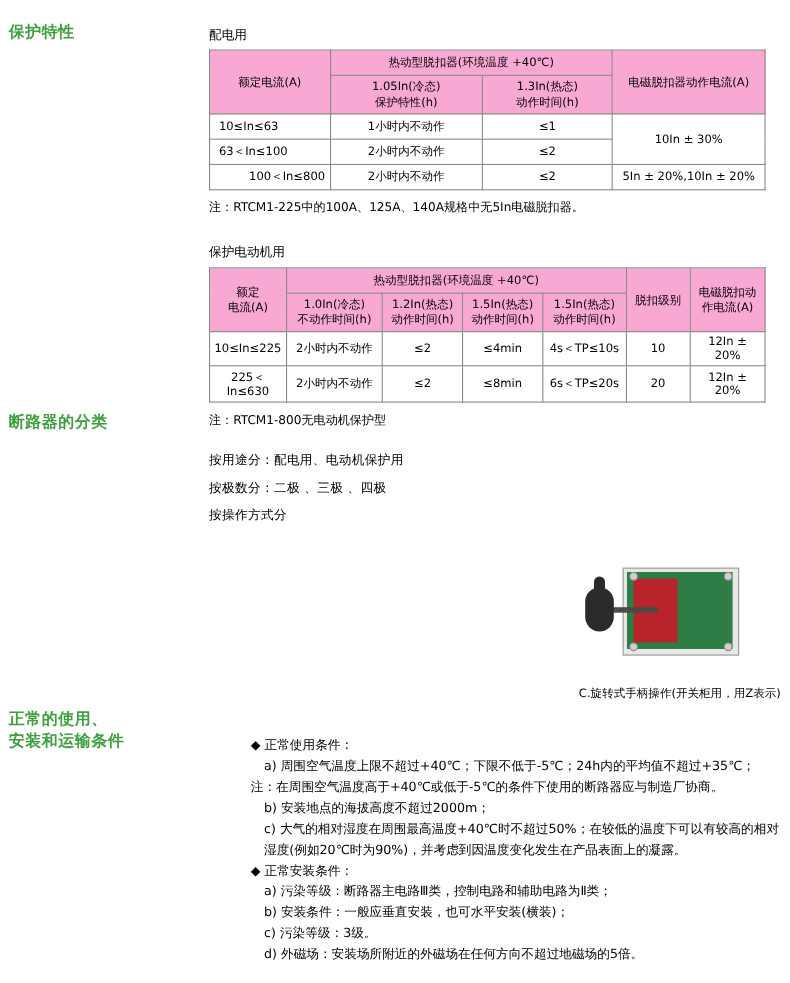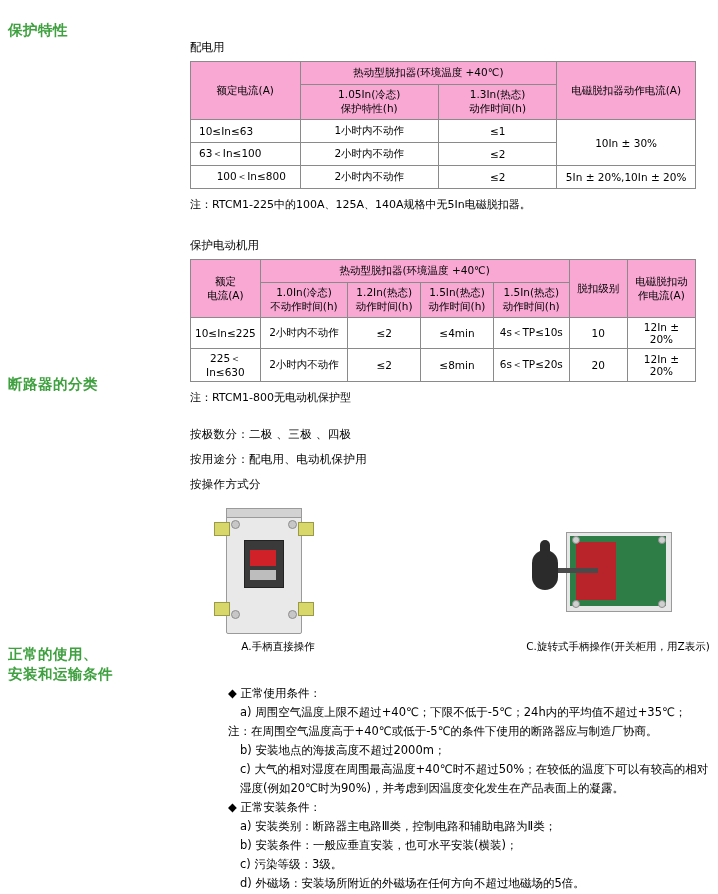--- a/index.html
+++ b/index.html
@@ -32,21 +32,21 @@
     line-height: 20px;
     white-space: pre-line;
   }
   #lbl-protect { top: 20px; }
   #lbl-classify { top: 374px; }
   #lbl-usage { top: 644px; }
 
   .content {
     position: absolute;
     left: 190px;
-    top: 16px;
+    top: 0;
     width: 520px;
   }
 
   .sub-title {
     font-size: 11.5px;
     color: #000;
     margin: 0 0 6px 0;
   }
 
   table.spec {
@@ -198,21 +198,21 @@
           <td>1小时内不动作</td>
           <td>≤1</td>
           <td rowspan="2">10In ± 30%</td>
         </tr>
         <tr>
           <td style="text-align:left; padding-left:8px">63＜In≤100</td>
           <td>2小时内不动作</td>
           <td>≤2</td>
         </tr>
         <tr>
-          <td style="text-align:center; padding-left:16px">100＜In≤800</td>
+          <td style="text-align:right; padding-left:16px">100＜In≤800</td>
           <td>2小时内不动作</td>
           <td>≤2</td>
           <td>5In ± 20%,10In ± 20%</td>
         </tr>
       </tbody>
     </table>
 
     <p class="note">注：RTCM1-225中的100A、125A、140A规格中无5In电磁脱扣器。</p>
 
     <div style="height:26px"></div>
@@ -258,45 +258,27 @@
           <td>20</td>
           <td>12In ± 20%</td>
         </tr>
       </tbody>
     </table>
 
     <p class="note">注：RTCM1-800无电动机保护型</p>
 
     <div style="height:22px"></div>
     <div class="classify-lines">
+      <p>按用途分：配电用、电动机保护用</p>
       <p>按极数分：二极 、三极 、四极</p>
-      <p>按用途分：配电用、电动机保护用</p>
       <p>按操作方式分</p>
     </div>
 
     <div class="products">
 
-      <div class="product" style="left:8px">
-        <div class="shot">
-          <div class="dev a-body"></div>
-          <div class="dev a-topcap"></div>
-          <div class="dev a-tab-tl"></div>
-          <div class="dev a-tab-bl"></div>
-          <div class="dev a-tab-tr"></div>
-          <div class="dev a-tab-br"></div>
-          <div class="dev a-win"></div>
-          <div class="dev a-red"></div>
-          <div class="dev a-grey"></div>
-          <div class="dev a-screw1"></div>
-          <div class="dev a-screw2"></div>
-          <div class="dev a-screw3"></div>
-          <div class="dev a-screw4"></div>
-        </div>
-        <div class="caption">A.手柄直接操作</div>
-      </div>
 
 
       <div class="product" style="left:336px; width:184px">
         <div class="shot">
           <div class="dev c-body"></div>
           <div class="dev c-green"></div>
           <div class="dev c-plate"></div>
           <div class="dev c-screw1"></div>
           <div class="dev c-screw2"></div>
           <div class="dev c-screw3"></div>
@@ -311,20 +293,20 @@
     </div>
 
     <div style="height:18px"></div>
     <div class="usage">
       <p class="bullet">◆ 正常使用条件：</p>
       <p class="indent">a) 周围空气温度上限不超过+40℃；下限不低于-5℃；24h内的平均值不超过+35℃；</p>
       <p>注：在周围空气温度高于+40℃或低于-5℃的条件下使用的断路器应与制造厂协商。</p>
       <p class="indent">b) 安装地点的海拔高度不超过2000m；</p>
       <p class="indent">c) 大气的相对湿度在周围最高温度+40℃时不超过50%；在较低的温度下可以有较高的相对湿度(例如20℃时为90%)，并考虑到因温度变化发生在产品表面上的凝露。</p>
       <p class="bullet">◆ 正常安装条件：</p>
-      <p class="indent">a) 安装类别：断路器主电路Ⅲ类，控制电路和辅助电路为Ⅱ类；</p>
+      <p class="indent">a) 污染等级：断路器主电路Ⅲ类，控制电路和辅助电路为Ⅱ类；</p>
       <p class="indent">b) 安装条件：一般应垂直安装，也可水平安装(横装)；</p>
       <p class="indent">c) 污染等级：3级。</p>
       <p class="indent">d) 外磁场：安装场所附近的外磁场在任何方向不超过地磁场的5倍。</p>
     </div>
 
   </div>
 </div>
 
 </body></html>

